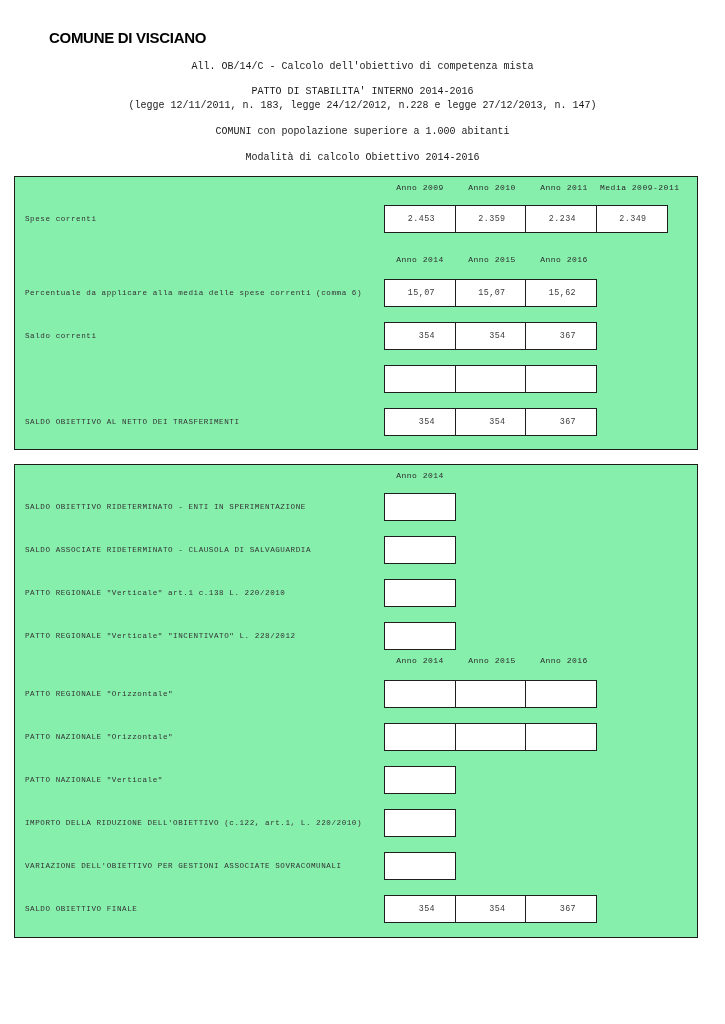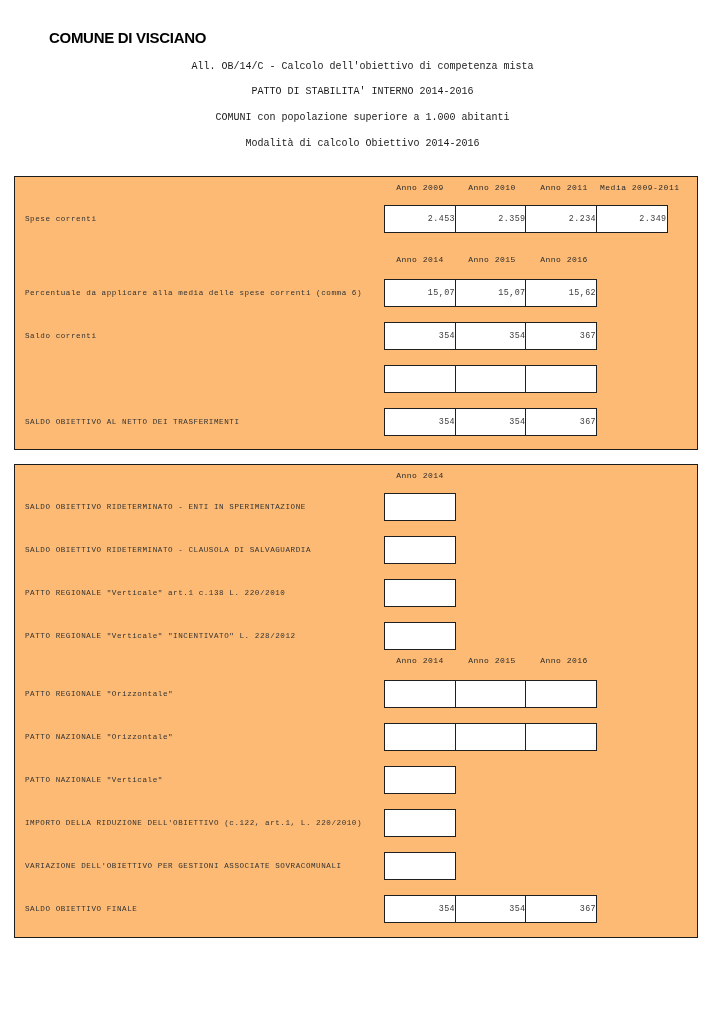--- a/index.html
+++ b/index.html
@@ -45,21 +45,21 @@
   }
   .gap-sm { height: 11px; }
   .gap-md { height: 12px; }
 
   
   .table-frame {
     position: absolute;
     left: 14px;
     width: 684px;
     border: 1.6px solid #1c1c1c;
-    background: #fdba74;
+    background: #86efac;
     box-sizing: border-box;
   }
   #frame-1 { top: 176px; height: 274px; }
   #frame-2 { top: 464px; height: 474px; }
 
   .frame-inner {
     position: relative;
     width: 100%;
     height: 100%;
   }
@@ -99,36 +99,37 @@
   .cell {
     width: 72px;
     height: 28px;
     border: 1.5px solid #1f1f1f;
     margin-left: -1.5px;
     box-sizing: border-box;
     background: #fff;
     display: flex;
     align-items: center;
     justify-content: flex-end;
-    padding-right: 0;
+    padding-right: 20px;
     font-size: 8.4px;
     letter-spacing: 0.4px;
     color: #3a3a3a;
   }
   .cell:first-child { margin-left: 0; }
 </style>
 </head>
 <body>
 
 <div class="doc-title">COMUNE DI VISCIANO</div>
 
 <div class="subtitle-block">
   <div class="subline">All. OB/14/C - Calcolo dell'obiettivo di competenza mista</div>
   <div class="gap-sm"></div>
   <div class="subline">PATTO DI STABILITA' INTERNO 2014-2016</div>
+  <div class="subline">(legge 12/11/2011, n. 183, legge 24/12/2012, n.228 e legge 27/12/2013, n. 147)</div>
   <div class="gap-md"></div>
   <div class="subline">COMUNI con popolazione superiore a 1.000 abitanti</div>
   <div class="gap-md"></div>
   <div class="subline">Modalità di calcolo Obiettivo 2014-2016</div>
 </div>
 
 <div class="table-frame" id="frame-1">
   <div class="frame-inner">
 
     <div class="year-header" style="left:369px; top:6px;">
@@ -187,21 +188,21 @@
 
     <div class="year-header" style="left:369px; top:6px;">
       <span>Anno 2014</span>
     </div>
 
     <div class="row-label" style="top:37px;">SALDO OBIETTIVO RIDETERMINATO - ENTI IN SPERIMENTAZIONE</div>
     <div class="box-row" style="left:369px; top:28px;">
       <div class="cell"></div>
     </div>
 
-    <div class="row-label" style="top:80px;">SALDO OBIETTIVO RIDETERMINATO - CLAUSOLA DI SALVAGUARDIA</div>
+    <div class="row-label" style="top:80px;">SALDO ASSOCIATE RIDETERMINATO - CLAUSOLA DI SALVAGUARDIA</div>
     <div class="box-row" style="left:369px; top:71px;">
       <div class="cell"></div>
     </div>
 
     <div class="row-label" style="top:123px;">PATTO REGIONALE "Verticale" art.1 c.138 L. 220/2010</div>
     <div class="box-row" style="left:369px; top:114px;">
       <div class="cell"></div>
     </div>
 
     <div class="row-label" style="top:166px;">PATTO REGIONALE "Verticale" "INCENTIVATO" L. 228/2012</div>

